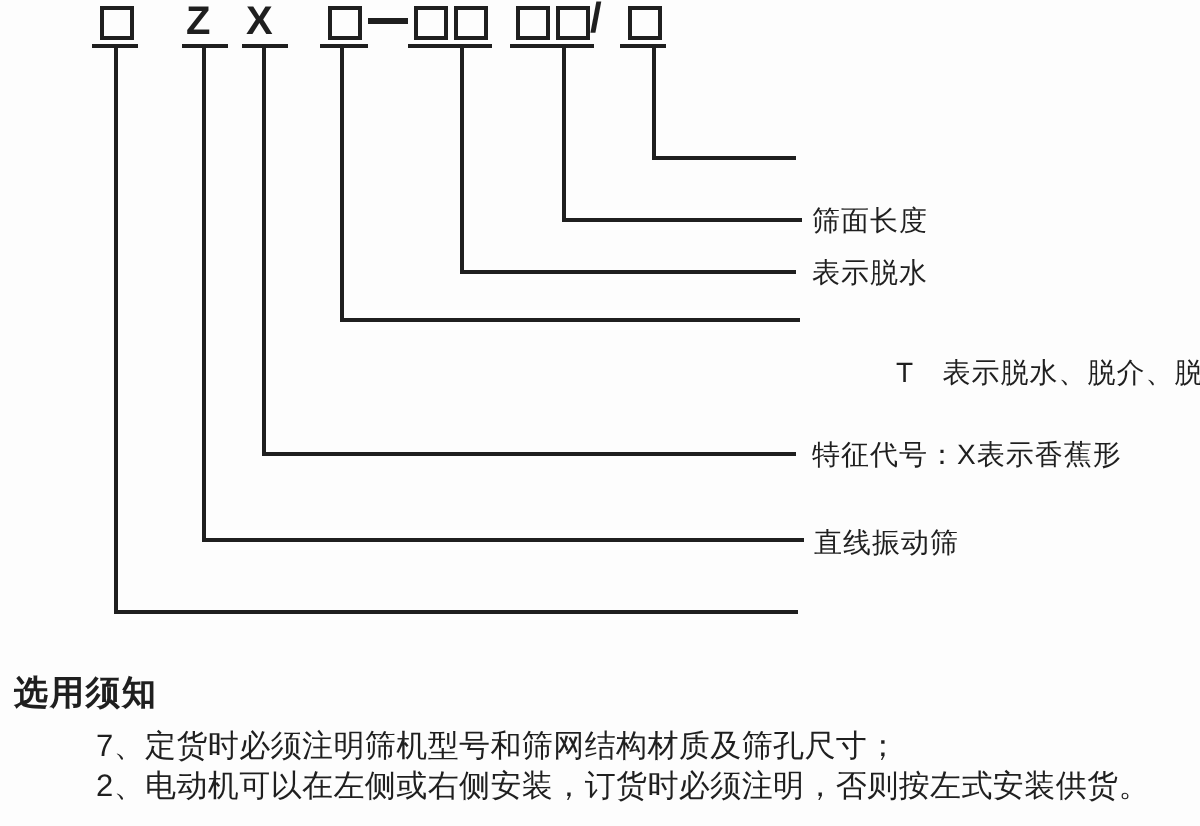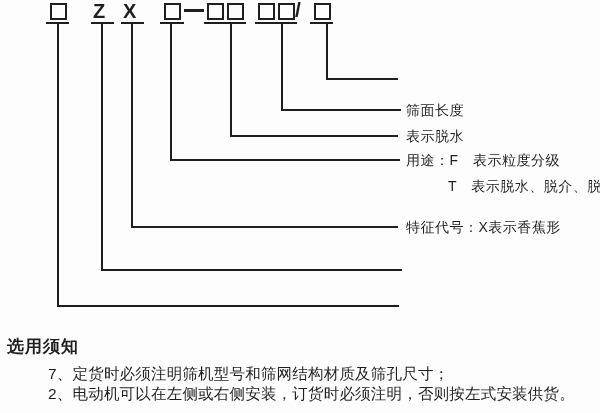--- a/index.html
+++ b/index.html
@@ -101,23 +101,23 @@
     <div class="hline" style="left:281px;top:109px;width:120px"></div>
     <div class="hline" style="left:230px;top:135px;width:168px"></div>
     <div class="hline" style="left:170px;top:159px;width:230px"></div>
     <div class="hline" style="left:131px;top:226px;width:267px"></div>
     <div class="hline" style="left:101px;top:269px;width:301px"></div>
     <div class="hline" style="left:57px;top:305px;width:342px"></div>
   </div>
 
   <div class="lbl" style="left:406px;top:101px">筛面长度</div>
   <div class="lbl" style="left:406px;top:127px">表示脱水</div>
-  <div class="lbl" style="left:406px;top:151px">用途：F　表示粒度分级</div>
   <div class="lbl" style="left:448px;top:177px">T　表示脱水、脱介、脱泥</div>
   <div class="lbl" style="left:406px;top:218px">特征代号：X表示香蕉形</div>
+  <div class="lbl" style="left:407px;top:262px">直线振动筛</div>
 
   <div>
     <div class="notes-heading">选用须知</div>
     <div class="note-item note-1">7、定货时必须注明筛机型号和筛网结构材质及筛孔尺寸；</div>
     <div class="note-item note-2">2、电动机可以在左侧或右侧安装，订货时必须注明，否则按左式安装供货。</div>
   </div>
 
 </div>
 
 </body></html>

